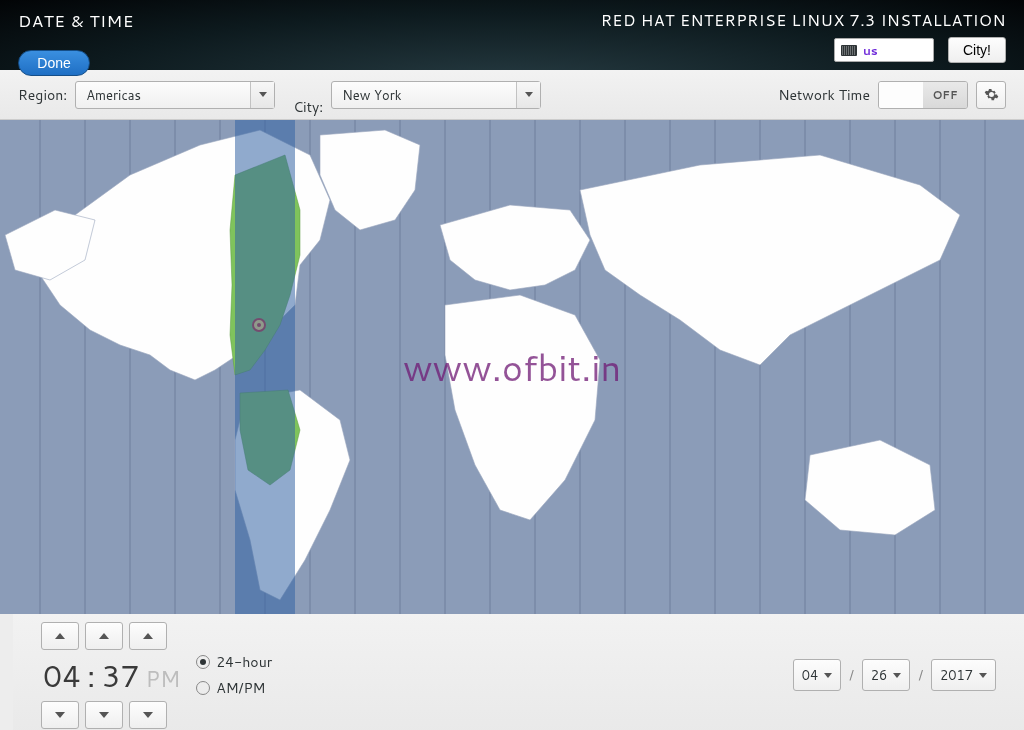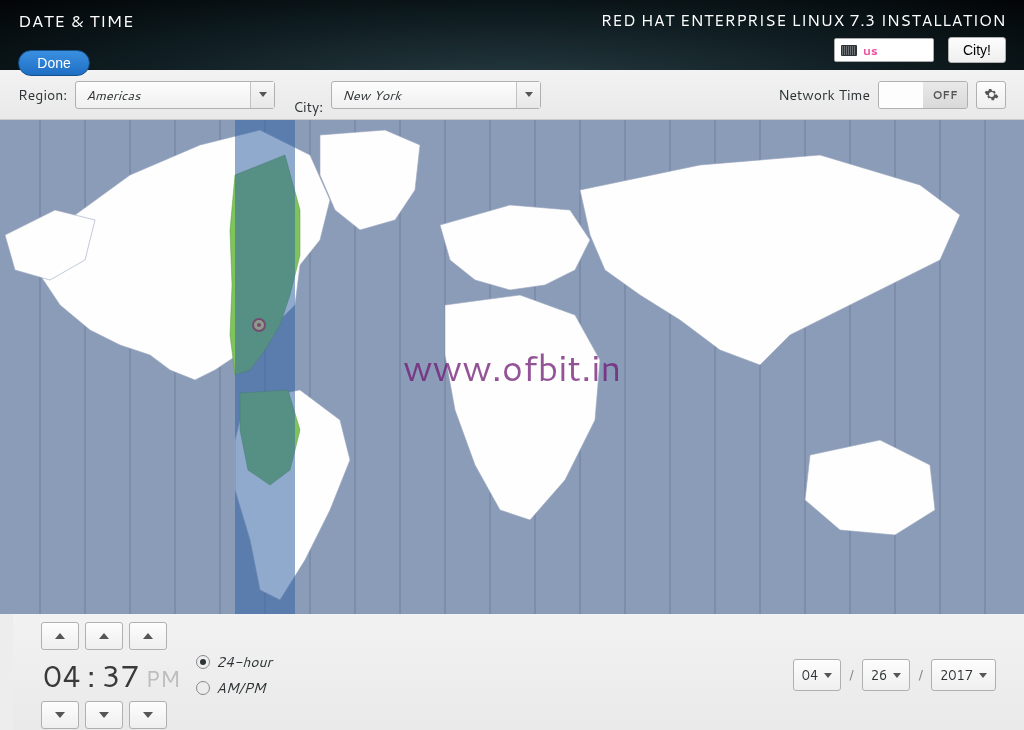--- a/index.html
+++ b/index.html
@@ -23,40 +23,39 @@
     padding: 4px 18px;
     font-size: 14px;
     cursor: pointer;
     width: 72px;
     text-align: center;
   }
   .header-right { display: flex; flex-direction: column; align-items: flex-end; gap: 6px; }
   .installer-title { font-size: 16px; font-weight: 300; letter-spacing: 0.5px; }
   .header-row2 { display: flex; gap: 14px; align-items: center; }
   .kb-box {
-    background: #fff; color: #ec4899; border: 1px solid #aaa; border-radius: 2px;
+    background: #fff; color: #6d28d9; border: 1px solid #aaa; border-radius: 2px;
     padding: 2px 6px; display: flex; align-items: center; gap: 6px; width: 100px; height: 24px;
   }
   .kb-icon { width: 16px; height: 11px; background: #2e3436; border-radius: 1px; position: relative; }
   .kb-icon::after { content: ""; position: absolute; inset: 1px; background: repeating-linear-gradient(90deg, #fff 0 1px, #2e3436 1px 2px), repeating-linear-gradient(0deg, #fff 0 1px, #2e3436 1px 3px); opacity: 0.3; }
   .help-btn {
     background: linear-gradient(#fdfdfd,#efefef); border: 1px solid #b0b0b0; border-radius: 3px;
     padding: 4px 14px; font-size: 14px; cursor: pointer;
   }
   .toolbar {
     height: 50px; background: linear-gradient(#f2f2f2,#e9e9e9);
     border-bottom: 1px solid #ccc;
     display: flex; align-items: center; padding: 0 18px; gap: 8px;
   }
   .toolbar .label { font-size: 14px; }
   .combo {
     background: linear-gradient(#fdfdfd,#f0f0f0); border: 1px solid #b0b0b0; border-radius: 3px;
     height: 28px; display: flex; align-items: center; padding: 0 0 0 10px; position: relative;
     cursor: pointer;
-    font-style: italic;
   }
   .combo .arrow-btn {
     width: 24px; height: 100%; border-left: 1px solid #c2c2c2;
     display: flex; align-items: center; justify-content: center; margin-left: auto;
     background: linear-gradient(#f7f7f7,#e7e7e7);
   }
   .tri-down { width: 0; height: 0; border-left: 4px solid transparent; border-right: 4px solid transparent; border-top: 5px solid #555; }
   .spacer { flex: 1; }
   .switch {
     width: 90px; height: 28px; border: 1px solid #b0b0b0; border-radius: 3px;
@@ -89,21 +88,21 @@
   .stepper-row { display: flex; gap: 6px; }
   .step-btn {
     width: 38px; height: 28px; background: linear-gradient(#fdfdfd,#efefef);
     border: 1px solid #b0b0b0; border-radius: 3px; display: flex; align-items: center; justify-content: center; cursor: pointer;
   }
   .tri-up-sm { width: 0;height: 0;border-left: 5px solid transparent;border-right: 5px solid transparent;border-bottom: 6px solid #555; }
   .tri-down-sm { width: 0;height: 0;border-left: 5px solid transparent;border-right: 5px solid transparent;border-top: 6px solid #555; }
   .time-display { font-size: 30px; color: #3a3a3a; padding: 0 2px; display: flex; align-items: baseline; gap: 6px;}
   .ampm-dim { color: #bdbdbd; font-size: 22px; }
   .format-radios { display: flex; flex-direction: column; gap: 6px; font-size: 14px; }
-  .radio-row { display: flex; align-items: center; gap: 6px; cursor: pointer; font-style: italic; }
+  .radio-row { display: flex; align-items: center; gap: 6px; cursor: pointer; }
   .radio-outer { width: 14px; height: 14px; border: 1px solid #888; border-radius: 50%; display: flex; align-items: center; justify-content: center; }
   .radio-inner { width: 6px; height: 6px; background: #2e3436; border-radius: 50%; }
   .date-picker { margin-left: auto; display: flex; align-items: center; gap: 8px; }
   .date-combo {
     background: linear-gradient(#fdfdfd,#efefef); border: 1px solid #b0b0b0; border-radius: 3px;
     height: 32px; padding: 0 8px; display: flex; align-items: center; gap: 6px; cursor: pointer;
   }
   .slash { color: #888; }
 </style>
 </head>

